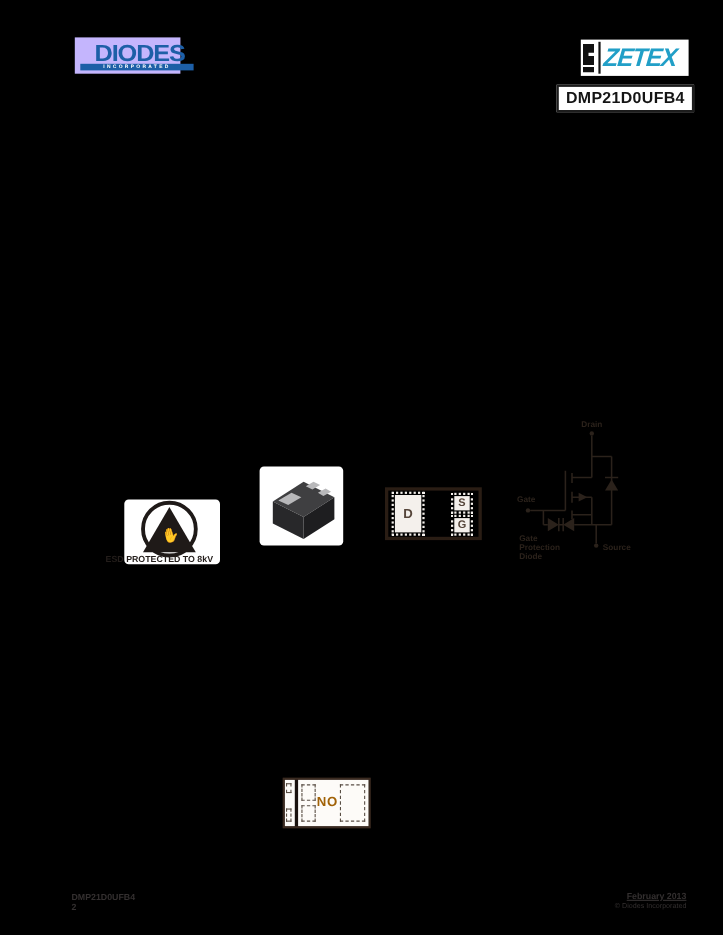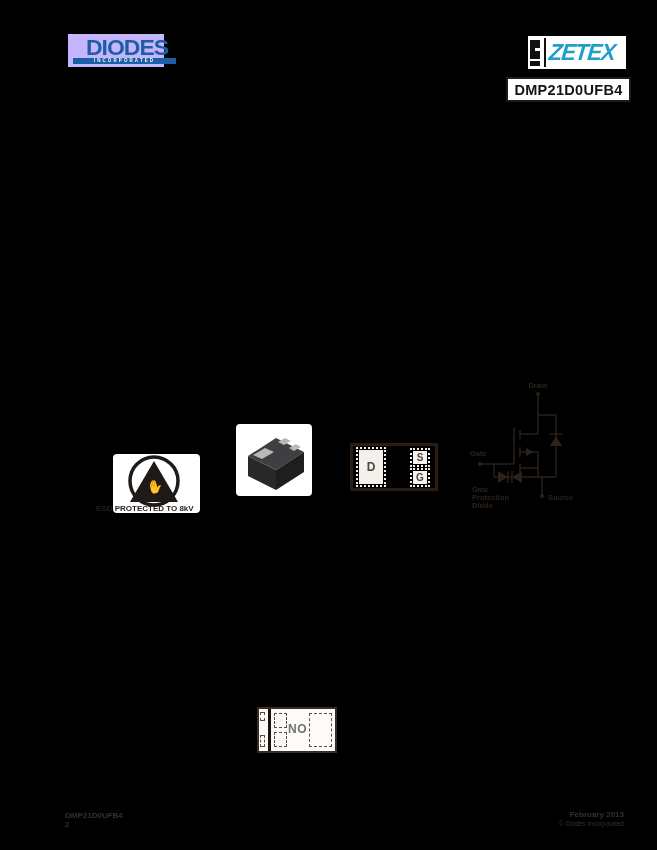--- a/index.html
+++ b/index.html
@@ -46,26 +46,26 @@
   
   .schematic { position:absolute; left:468px; top:376px; }
 
   
   .mark-box { position:absolute; left:257px; top:707px; width:80px; height:46px;
               background:#1a120e; border:2px solid #3a2a20; display:flex; }
   .mark-strip { width:9px; height:100%; background:#fdfbf8; position:relative; }
   .mark-gap { width:3px; height:100%; background:#1a120e; }
   .mark-main { flex:1; height:100%; background:#fdfbf8; position:relative; }
   .dashed { position:absolute; border:1px dashed #5a4f45; }
-  .mark-code { position:absolute; left:17px; top:13px; font-size:12px; font-weight:700; color:#737373; letter-spacing:0.5px; }
+  .mark-code { position:absolute; left:17px; top:13px; font-size:12px; font-weight:700; color:#a16207; letter-spacing:0.5px; }
 
   
   .footer-left  { position:absolute; left:65px; top:811px; color:#343030; font-size:8px; font-weight:700; line-height:9px; }
   .footer-right { position:absolute; right:33px; top:811px; text-align:right; color:#343030; line-height:8.5px; }
-  .footer-right .fr1 { font-size:8px; font-weight:700; }
+  .footer-right .fr1 { font-size:8px; font-weight:700;text-decoration:underline; }
   .footer-right .fr2 { font-size:6.5px; }
 </style>
 </head>
 <body>
 
 <div id="canvas">
 
   <div class="diodes-card">
     <div class="diodes-word" style="color:#1d5fa7">DIODES</div>
     <div class="diodes-bar" style="background:#1d5fa7">

